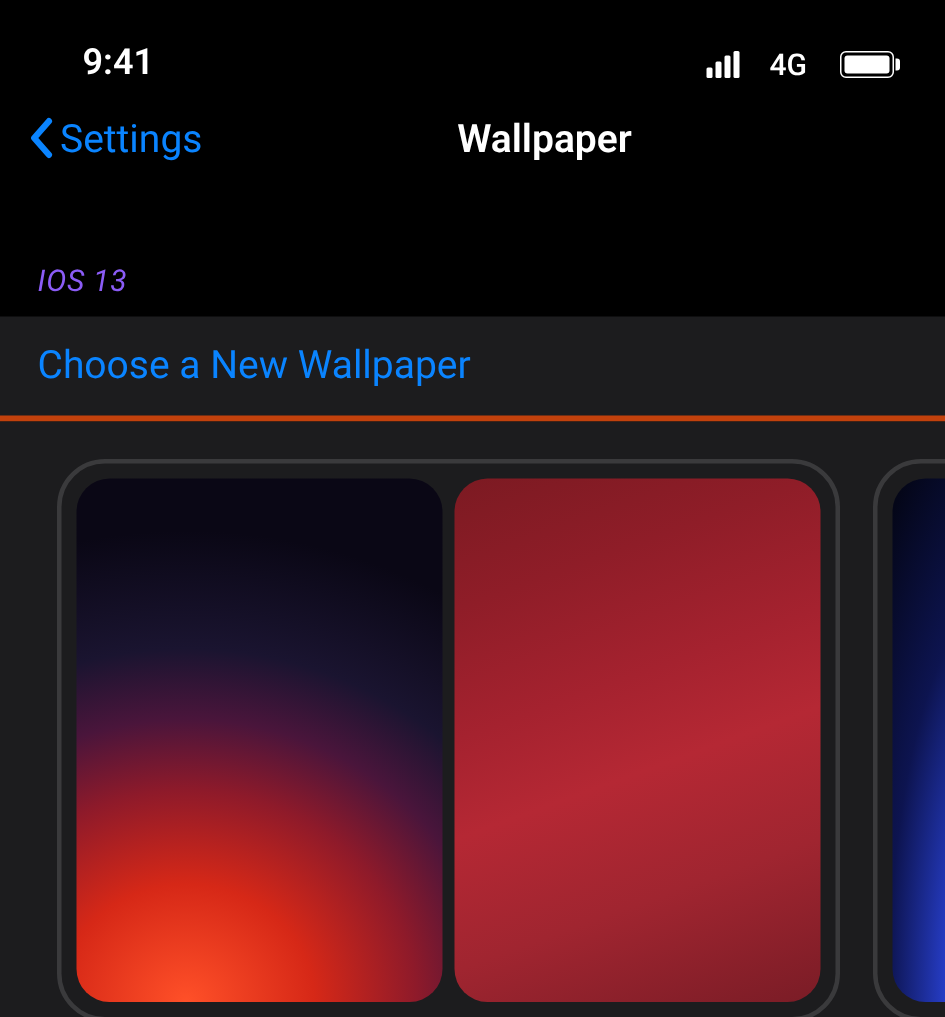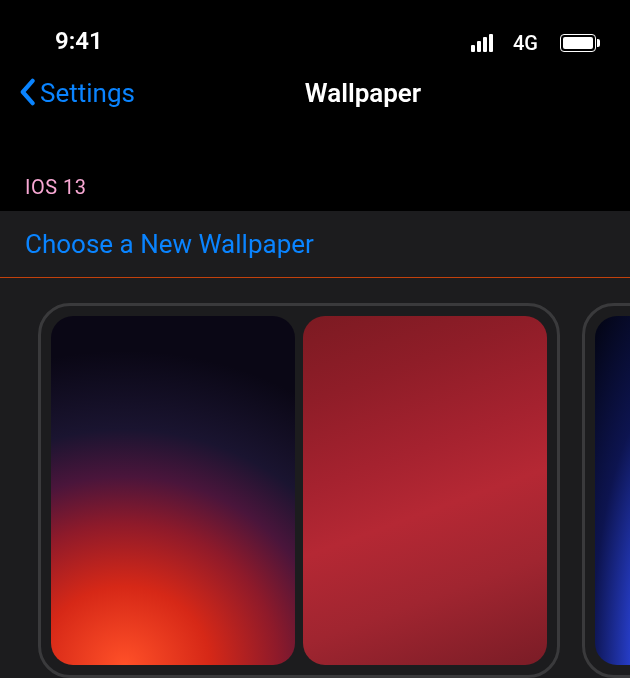--- a/index.html
+++ b/index.html
@@ -104,34 +104,35 @@
       transform: translateX(-50%);
       font-size: 26px;
       font-weight: 600;
       color: #fff;
       margin-left: 48px;
     }
     .content {
       background: #000;
     }
     .section-header {
-      color: #f9a8d4;
+      color: #8b5cf6;
       font-size: 20px;
       text-transform: uppercase;
       padding: 55px 25px 12px 25px;
       letter-spacing: 0.5px;
       background: #000;
+      font-style: italic;
     }
     .list-row {
       background: #1c1c1e;
       padding: 18px 25px;
       color: #0a84ff;
       font-size: 26px;
       cursor: pointer;
-      border-bottom: 1px solid #c2410c;
+      border-bottom: 4px solid #c2410c;
     }
     .preview-area {
       background: #1c1c1e;
       padding: 25px 20px 0 38px;
       display: flex;
       gap: 22px;
       overflow: hidden;
       height: 400px;
     }
     .phone-frame {

